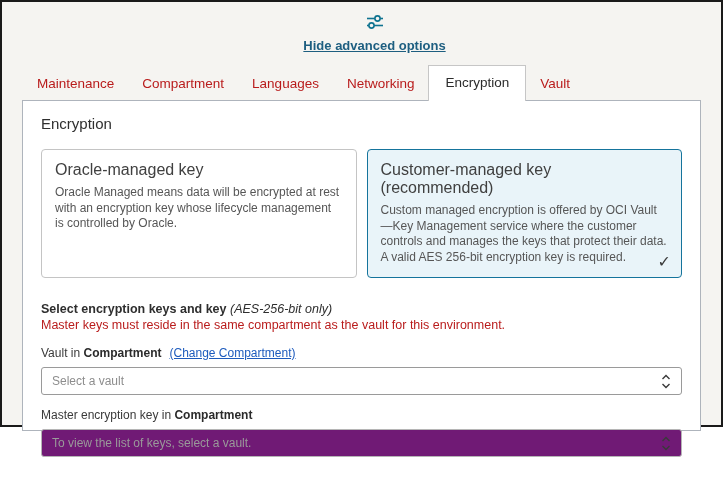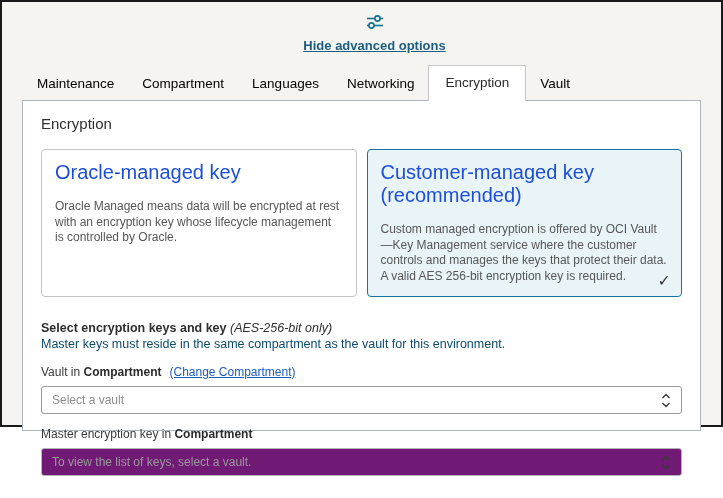--- a/index.html
+++ b/index.html
@@ -28,21 +28,21 @@
   }
   
   .tabs {
     display: flex; align-items: flex-end;
     margin: 12px 20px -1px 20px;
     padding-left: 1px;
     position: relative; z-index: 2;
   }
   .tab {
     padding: 9px 14px 10px 14px;
-    font-size: 13.5px; color: #000000;
+    font-size: 13.5px; color: #b91c1c;
     cursor: pointer; white-space: nowrap;
   }
   .tab.active {
     background: #ffffff;
     border: 1px solid #c6c6c6; border-bottom: none;
     color: #2b2b2b;
     padding: 9px 16px 11px 16px;
   }
   
   .panel {
@@ -64,31 +64,31 @@
     border: 1px solid #c4c4c4; border-radius: 4px;
     background: #ffffff;
     padding: 11px 13px 12px 13px;
     min-height: 91px;
     cursor: pointer;
   }
   .card.selected {
     border: 1px solid #15749c;
     background: #e9f4f9;
   }
-  .card-title { font-size: 20px; color: #1d4ed8; margin-bottom: 15px; }
+  .card-title { font-size: 16px; color: #404040; margin-bottom: 6px; }
   .card-body  { font-size: 12px; color: #565656; line-height: 15.5px; }
   .check-icon {
     position: absolute; right: 10px; bottom: 6px;
     font-size: 16px; color: #3a3a3a; font-weight: normal;
   }
   
   .section-heading { font-size: 12.5px; color: #2e2e2e; line-height: 16px; }
   .section-heading .bold { font-weight: bold; }
   .section-heading .italic { font-style: italic; font-weight: normal; }
-  .section-sub { font-size: 12.5px; color: #0c4a6e; line-height: 16px; margin-bottom: 13px; }
+  .section-sub { font-size: 12.5px; color: #b91c1c; line-height: 16px; margin-bottom: 13px; }
   .field-label {
     font-size: 12px; color: #3a3a3a; line-height: 14px; margin-bottom: 7px;
   }
   .field-label .bold { font-weight: bold; color: #2b2b2b; }
   .field-label .link {
     color: #1d5bbd; text-decoration: underline; cursor: pointer;
     margin-left: 8px;
   }
   .select {
     display: flex; align-items: center; justify-content: space-between;

